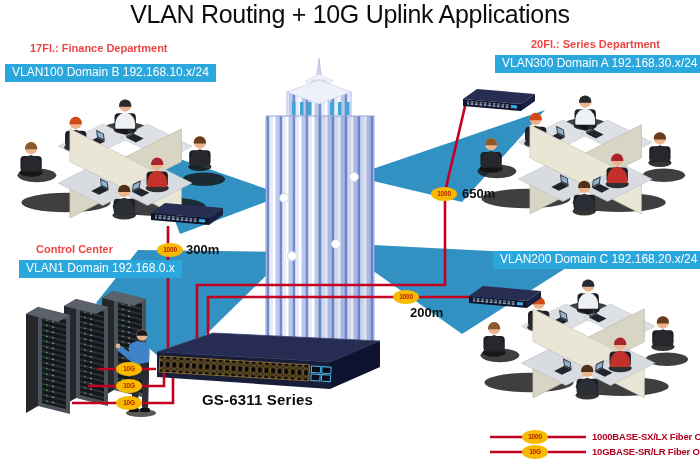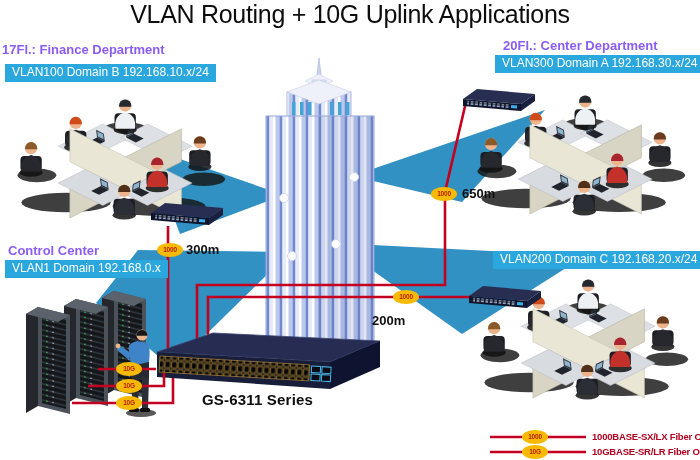--- a/index.html
+++ b/index.html
@@ -6,21 +6,21 @@
   .stage {
     position:relative; width:700px; height:460px; background:#ffffff;
     overflow:hidden; font-family:"Liberation Sans", sans-serif;
   }
   .stage svg.art { position:absolute; left:0; top:0; }
   .abs { position:absolute; white-space:nowrap; }
   .title {
     left:0; top:5; width:700px; text-align:center;
     font-size:25px; font-weight:normal; color:#0d0d0d; letter-spacing:-0.3px;
   }
-  .dept-label { font-size:13px; font-weight:bold; color:#8b5cf6; }
+  .dept-label { font-size:11px; font-weight:bold; color:#ef4444;margin-left:28px; }
   .vlan-badge {
     background:#2aa7dd; color:#ffffff; font-size:12px; font-weight:500;
     padding:2px 7px 3px; line-height:13px;
   }
   .dist { font-size:13px; font-weight:bold; color:#0f0f0f;text-align:right; }
   .sbadge {
     width:26px; height:14px; border-radius:50%;
     background:#f8ba00; color:#b42000;
     font-size:6.5px; font-weight:bold; text-align:center; line-height:14px;
     letter-spacing:-0.2px;
@@ -206,38 +206,38 @@
       <path d="M490,437 H586"></path>
       <path d="M490,452 H586"></path>
     </g>
   </svg>
 
   <div class="abs title">VLAN Routing + 10G Uplink Applications</div>
 
   <div class="abs dept-label" style="left:2px; top:42px;">17Fl.: Finance Department</div>
   <div class="abs vlan-badge" style="left:5px; top:64px;">VLAN100 Domain B 192.168.10.x/24</div>
 
-  <div class="abs dept-label" style="left:503px; top:38px;">20Fl.: Center Department</div>
+  <div class="abs dept-label" style="left:503px; top:38px;">20Fl.: Series Department</div>
   <div class="abs vlan-badge" style="left:495px; top:55px;">VLAN300 Domain A 192.168.30.x/24</div>
 
   <div class="abs vlan-badge" style="left:493px; top:251px;">VLAN200 Domain C 192.168.20.x/24</div>
 
   <div class="abs dept-label" style="left:8px; top:243px;">Control Center</div>
-  <div class="abs vlan-badge" style="left:5px; top:260px;">VLAN1 Domain 192.168.0.x</div>
+  <div class="abs vlan-badge" style="left:19px; top:260px;">VLAN1 Domain 192.168.0.x</div>
 
   <div class="abs gs-label" style="left:175px; top:391px;text-align:center;">GS-6311 Series</div>
 
   <div class="abs sbadge" style="left:157px; top:243px;">1000</div>
   <div class="abs dist" style="left:186px; top:242px;">300m</div>
 
   <div class="abs sbadge" style="left:431px; top:187px;">1000</div>
   <div class="abs dist" style="left:462px; top:186px;">650m</div>
 
   <div class="abs sbadge" style="left:393px; top:290px;">1000</div>
-  <div class="abs dist" style="left:372px; top:305px;margin-top:8px;">200m</div>
+  <div class="abs dist" style="left:410px; top:305px;">200m</div>
 
   <div class="abs sbadge" style="left:116px; top:362px;">10G</div>
   <div class="abs sbadge" style="left:116px; top:379px;">10G</div>
   <div class="abs sbadge" style="left:116px; top:396px;">10G</div>
 
   <div class="abs sbadge" style="left:522px; top:430px;">1000</div>
   <div class="abs legend-label" style="left:592px; top:430px;">1000BASE-SX/LX Fiber Optic</div>
 
   <div class="abs sbadge" style="left:522px; top:445px;">10G</div>
   <div class="abs legend-label" style="left:592px; top:445px;">10GBASE-SR/LR Fiber Optic</div>

